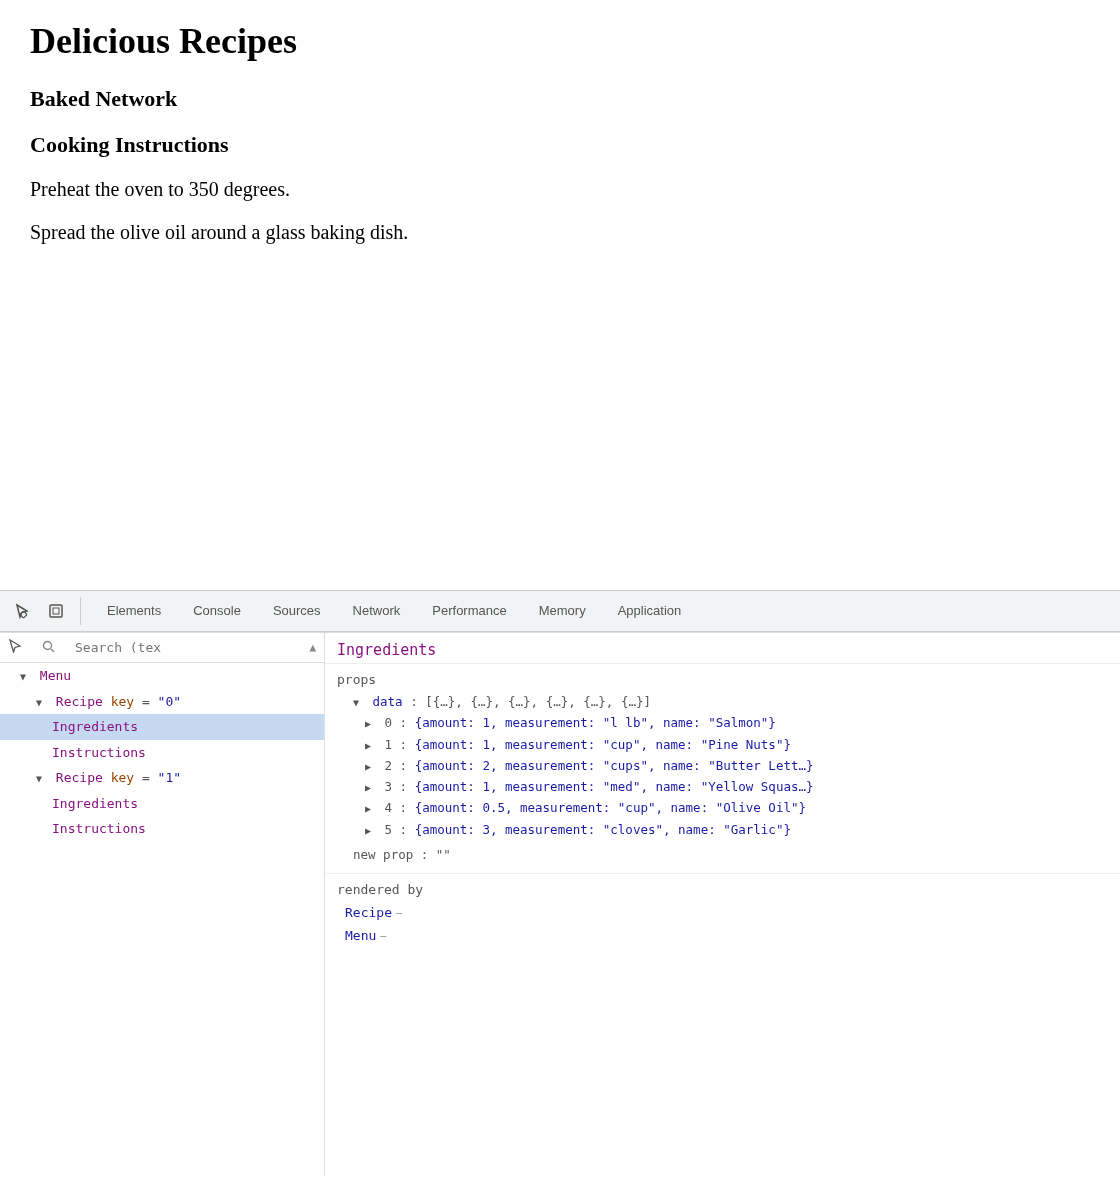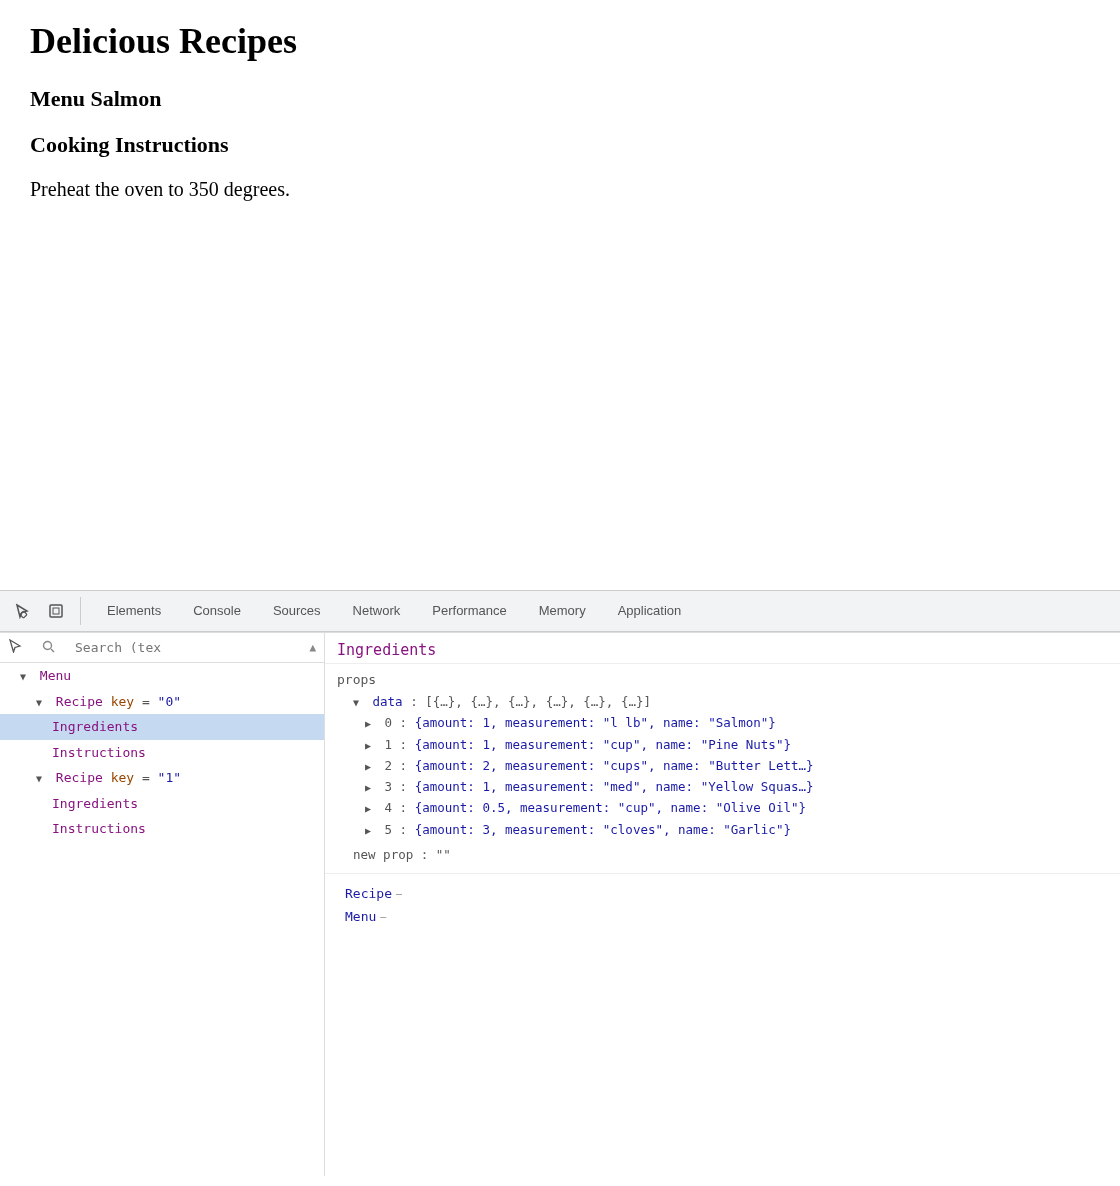--- a/index.html
+++ b/index.html
@@ -225,23 +225,24 @@
     .rendered-by-arrow {
       font-size: 10px;
       color: #888;
     }
   </style>
 </head>
 <body>
 
 <div class="main-content">
   <h1>Delicious Recipes</h1>
-  <h2>Menu Salmon</h2>
+  <h2>Baked Network</h2>
   <h2 class="cooking-instructions-heading">Cooking Instructions</h2>
   <p class="instruction-para">Preheat the oven to 350 degrees.</p>
+  <p class="instruction-para">Spread the olive oil around a glass baking dish.</p>
 </div>
 
 <div class="devtools-toolbar">
   <div class="devtools-icons">
     <div class="devtools-icon-btn">
       <svg width="16" height="16" viewBox="0 0 16 16" fill="none">
         <path d="M3 2L13 8L8 9.5L6 14L3 2Z" stroke="#555" stroke-width="1.5" fill="none"></path>
         <rect x="7" y="9" width="5" height="5" rx="1" stroke="#555" stroke-width="1.2" fill="none" transform="rotate(-45 9.5 11.5)"></rect>
       </svg>
     </div>
@@ -369,20 +370,21 @@
       </div>
 
       <div class="prop-row prop-indent-1" style="margin-top:4px;">
         <span class="prop-new">new prop</span>
         <span class="prop-colon">: </span>
         <span class="prop-new">""</span>
       </div>
     </div>
 
     <div class="rendered-by-section">
+      <div class="rendered-by-label">rendered by</div>
       <div class="rendered-by-item">
         <span style="color:#1a1aa6;">Recipe</span>
         <span class="rendered-by-arrow">–</span>
       </div>
       <div class="rendered-by-item">
         <span style="color:#1a1aa6;">Menu</span>
         <span class="rendered-by-arrow">–</span>
       </div>
     </div>
   </div>

